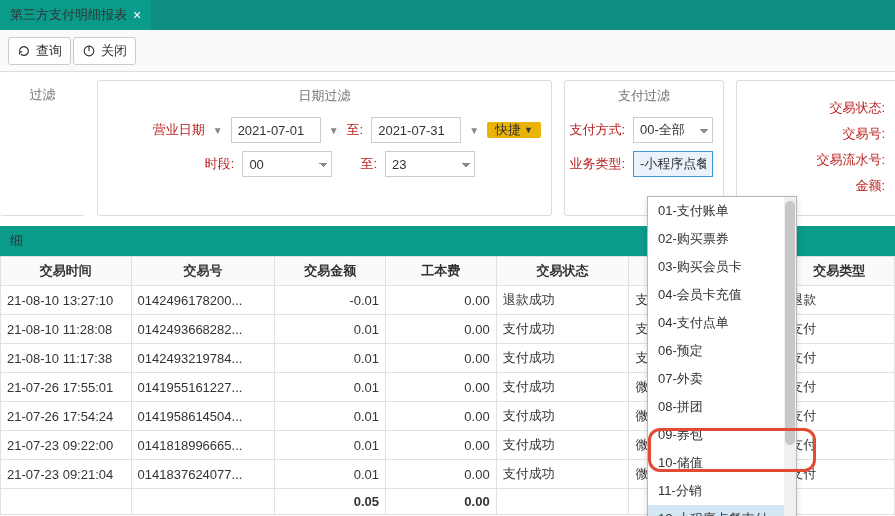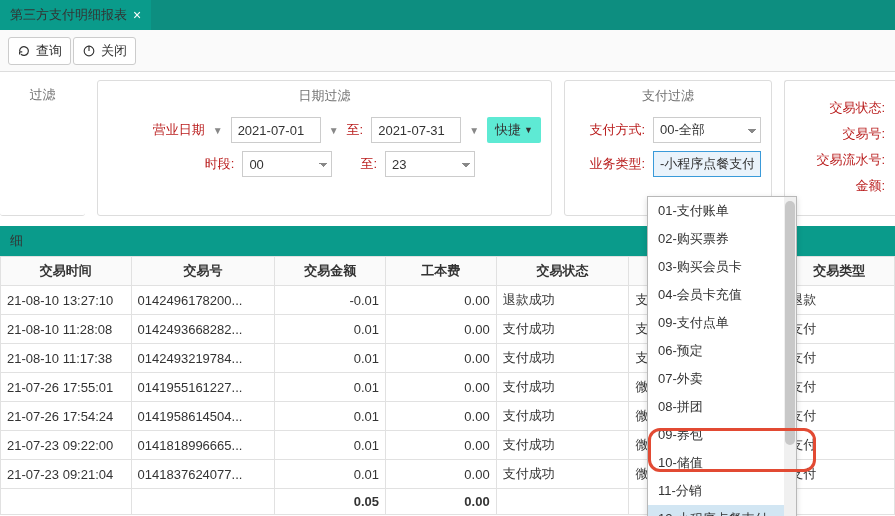--- a/index.html
+++ b/index.html
@@ -12,24 +12,24 @@
 .tool-btn .ic{display:inline-block;width:14px;height:14px}
 .filters{display:flex;gap:12px;padding:8px 0 8px 0;align-items:stretch}
 .panel{border:1px solid #ddd;border-radius:3px;flex:0 0 auto;position:relative}
 .panel-title{text-align:center;font-weight:500;padding:6px 0;color:#737373}
 .panel-body{padding:6px 10px 12px}
 .row{display:flex;align-items:center;gap:8px;margin-bottom:8px;justify-content:flex-end}
 .lbl{color:#b91c1c;white-space:nowrap}
 .inp, .sel{border:1px solid #ccc;height:26px;padding:0 6px;background:#fff;min-width:80px}
 .sel{appearance:none;background-image:linear-gradient(45deg,transparent 50%,#888 50%),linear-gradient(-45deg,transparent 50%,#888 50%);background-position:right 8px top 11px,right 4px top 11px;background-size:4px 4px;background-repeat:no-repeat}
 .arrow{font-size:10px;color:#888}
-.btn-quick{background:#5eead4;color:#fff;border:none;height:26px;padding:0 8px;border-radius:2px;cursor:pointer;display:flex;align-items:center;gap:3px}
+.btn-quick{background:#eab308;color:#fff;border:none;height:16px;padding:0 8px;border-radius:2px;cursor:pointer;display:flex;align-items:center;gap:3px}
 .p0{width:85px;border-right:none;border-top:none;border-bottom:1px solid #ddd;border-left:none;margin-left:0}
 .p-date{width:455px}
-.p-pay{width:208px}
+.p-pay{width:160px}
 .p-right{flex:1;border-right:none;border-top-right-radius:0;border-bottom-right-radius:0}
 .section-head{background:#0a9b8b;color:#fff;padding:6px 10px;font-size:14px;margin-top:2px}
 .grid{border-collapse:collapse;width:100%;table-layout:fixed}
 .grid th,.grid td{border:1px solid #e1e1e1;padding:5px 6px;white-space:nowrap;overflow:hidden;text-overflow:ellipsis;font-size:13px}
 .grid th{background:#fafafa;font-weight:600;text-align:center}
 .grid td.num{text-align:right}
 .grid tfoot td{font-weight:700}
 .dropdown{position:absolute;top:196px;left:647px;width:150px;background:#fff;border:1px solid #b8b8b8;z-index:50;box-shadow:0 2px 6px rgba(0,0,0,.15)}
 .dropdown .scrollbar{position:absolute;right:0;top:0;bottom:0;width:12px;background:#f0f0f0}
 .dropdown .thumb{position:absolute;right:1px;top:4px;width:10px;height:244px;background:#c8c8c8;border-radius:5px}
@@ -239,21 +239,21 @@
       </tr>
     </tfoot>
 </table>
 
 <div class="dropdown">
   <div id="dd-list">
       <div class="dd-item" style="padding-right: 16px;">01-支付账单</div>
       <div class="dd-item" style="padding-right: 16px;">02-购买票券</div>
       <div class="dd-item" style="padding-right: 16px;">03-购买会员卡</div>
       <div class="dd-item" style="padding-right: 16px;">04-会员卡充值</div>
-      <div class="dd-item" style="padding-right: 16px;">09-支付点单</div>
+      <div class="dd-item" style="padding-right: 16px;">04-支付点单</div>
       <div class="dd-item" style="padding-right: 16px;">06-预定</div>
       <div class="dd-item" style="padding-right: 16px;">07-外卖</div>
       <div class="dd-item" style="padding-right: 16px;">08-拼团</div>
       <div class="dd-item" style="padding-right: 16px;">09-券包</div>
       <div class="dd-item" style="padding-right: 16px;">10-储值</div>
       <div class="dd-item" style="padding-right: 16px;">11-分销</div>
       <div class="dd-item sel-item" style="padding-right: 16px;">12-小程序点餐支付</div>
     </div>
   <div class="scrollbar">
       <div class="thumb"></div>

